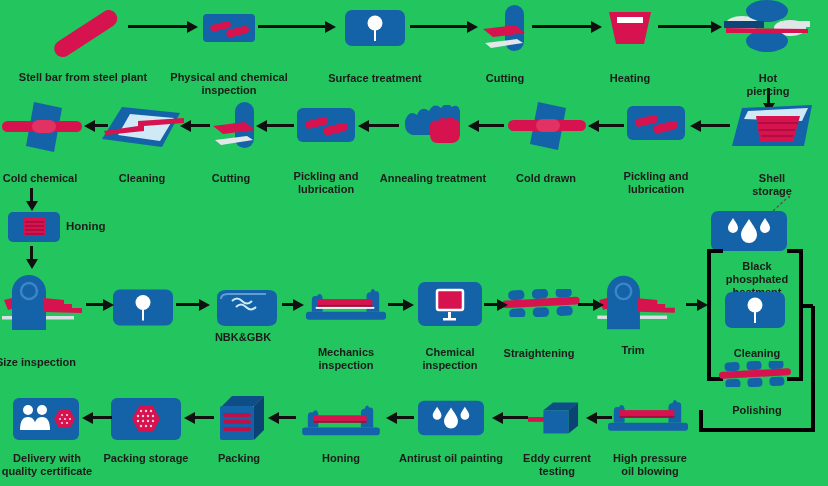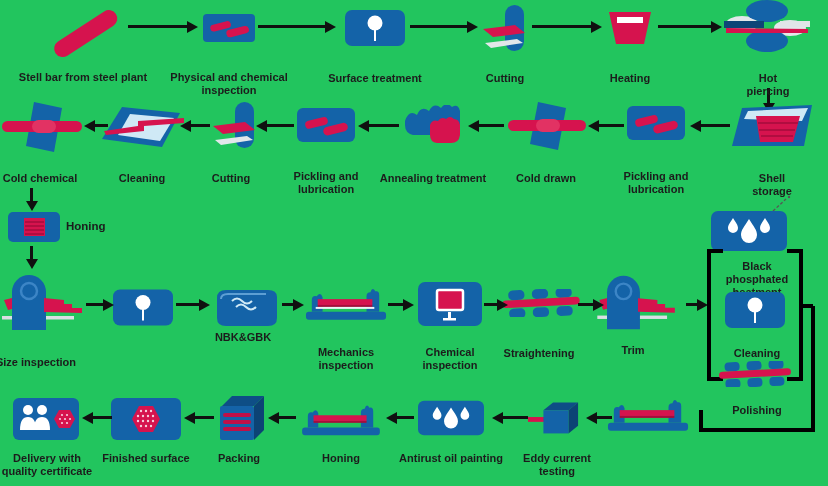--- a/index.html
+++ b/index.html
@@ -338,22 +338,24 @@
       </g>
   </svg>
 
   <div class="al" style="left:597px;top:416px;width:15px"></div>
   <div class="al" style="left:503px;top:416px;width:25px"></div>
   <div class="al" style="left:397px;top:416px;width:17px"></div>
   <div class="al" style="left:279px;top:416px;width:17px"></div>
   <div class="al" style="left:195px;top:416px;width:19px"></div>
   <div class="al" style="left:93px;top:416px;width:19px"></div>
 
+  <div class="lbl" style="left:650px;top:452px">High pressure
+oil blowing</div>
   <div class="lbl" style="left:557px;top:452px">Eddy current
 testing</div>
   <div class="lbl" style="left:451px;top:452px">Antirust oil painting</div>
   <div class="lbl" style="left:341px;top:452px">Honing</div>
   <div class="lbl" style="left:239px;top:452px">Packing</div>
-  <div class="lbl" style="left:146px;top:452px">Finished surface</div>
+  <div class="lbl" style="left:146px;top:452px">Packing storage</div>
   <div class="lbl" style="left:47px;top:452px">Delivery with
 quality certificate</div>
 
 </div>
 
 </body></html>

